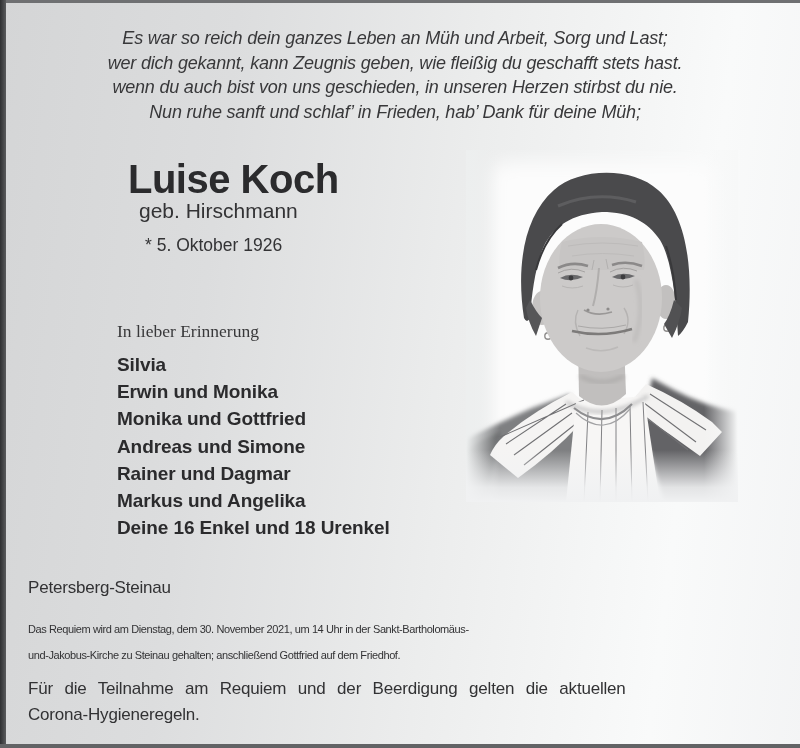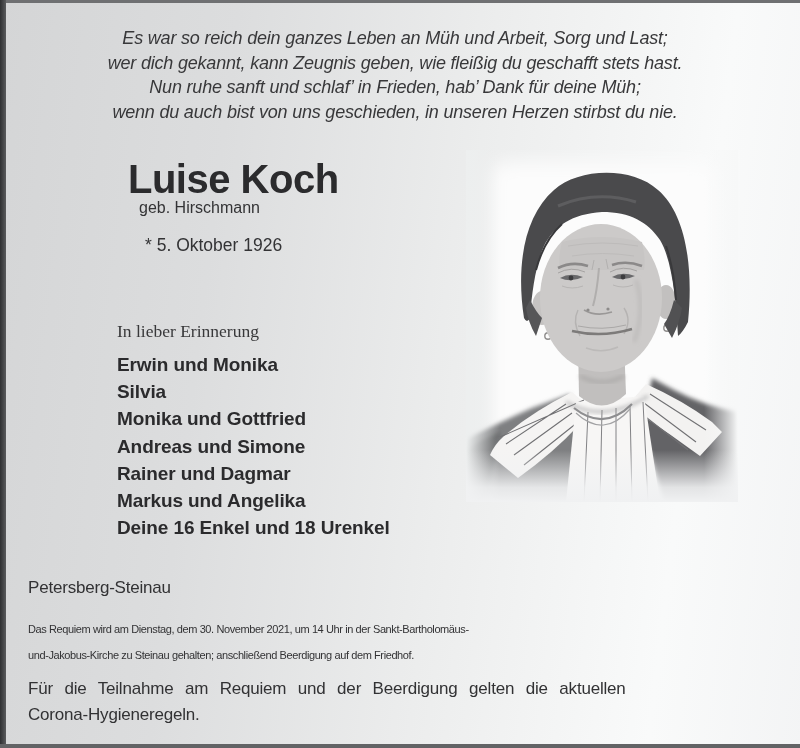--- a/index.html
+++ b/index.html
@@ -25,55 +25,55 @@
     position:absolute;left:0;top:26px;width:790px;
     text-align:center;font-style:italic;
     font-size:18px;line-height:24.5px;color:#38383a;
     letter-spacing:-0.2px;
   }
   .name{
     position:absolute;left:112px;top:141px;
     font-size:40px;font-weight:bold;line-height:44px;color:#2b2b2d;
     letter-spacing:-0.5px;margin:16px;
   }
-  .maiden{position:absolute;left:139px;top:199px;font-size:16px;color:#333335;}
+  .maiden{position:absolute;left:139px;top:199px;font-size:21px;color:#333335;}
   .dates{position:absolute;left:132px;top:232px;font-size:17.5px;line-height:27px;color:#333335;}
   .dates .birth{padding-left:13px;}
   .remember{position:absolute;left:117px;top:321px;font-size:17.5px;color:#38383a;font-family:Liberation Serif, serif;}
   .mourners{position:absolute;left:117px;top:351px;font-size:19px;font-weight:bold;line-height:27.2px;color:#2b2b2d;letter-spacing:-0.1px;}
   .photo{position:absolute;left:466px;top:150px;width:272px;height:352px;}
   .place{position:absolute;left:28px;top:578px;font-size:17px;color:#323234;letter-spacing:-0.2px;}
   .service{position:absolute;left:28px;top:617px;width:752px;font-size:11px;line-height:25.5px;color:#323234;letter-spacing:-0.4px;}
   .covid{position:absolute;left:28px;top:676px;width:700px;font-size:17px;line-height:25.5px;color:#323234;letter-spacing:-0.2px;word-spacing:7px;}
   .covid .l2{word-spacing:0;}
 </style>
 </head>
 <body>
 
 <div class="page">
 
   <div class="poem">
     <div>Es war so reich dein ganzes Leben an Müh und Arbeit, Sorg und Last;</div>
     <div>wer dich gekannt, kann Zeugnis geben, wie fleißig du geschafft stets hast.</div>
+    <div>wenn du auch bist von uns geschieden, in unseren Herzen stirbst du nie.</div>
     <div>Nun ruhe sanft und schlaf’ in Frieden, hab’ Dank für deine Müh;</div>
-    <div>wenn du auch bist von uns geschieden, in unseren Herzen stirbst du nie.</div>
   </div>
 
   <h1 class="name">Luise Koch</h1>
   <div class="maiden">geb. Hirschmann</div>
 
   <div class="dates">
     <div class="birth">* 5. Oktober 1926</div>
   </div>
 
   <div class="remember">In lieber Erinnerung</div>
 
   <div class="mourners">
+    <div>Silvia</div>
     <div>Erwin und Monika</div>
-    <div>Silvia</div>
     <div>Monika und Gottfried</div>
     <div>Andreas und Simone</div>
     <div>Rainer und Dagmar</div>
     <div>Markus und Angelika</div>
     <div>Deine 16 Enkel und 18 Urenkel</div>
   </div>
 
   <div class="photo" role="img" aria-label="Schwarz-weiß-Porträt einer älteren Frau mit kurzen dunklen Haaren, gestreiftem Hemdkragen und dunkler Jacke">
     <svg width="272" height="352" viewBox="0 0 272 352">
       <defs>
@@ -173,21 +173,21 @@
       <rect x="0" y="0" width="34" height="352" fill="url(#fadeLeft)"></rect>
       <rect x="238" y="0" width="34" height="352" fill="url(#fadeRight)"></rect>
       <rect x="0" y="300" width="272" height="52" fill="url(#fadeBottom)"></rect>
     </svg>
   </div>
 
   <div class="place">Petersberg-Steinau</div>
 
   <div class="service">
     <div>Das Requiem wird am Dienstag, dem 30. November 2021, um 14 Uhr in der Sankt-Bartholomäus-</div>
-    <div>und-Jakobus-Kirche zu Steinau gehalten; anschließend Beerdigung auf dem Friedhof.</div>
+    <div>und-Jakobus-Kirche zu Steinau gehalten; anschließend Gottfried auf dem Friedhof.</div>
   </div>
 
   <div class="covid">
     <div>Für die Teilnahme am Requiem und der Beerdigung gelten die aktuellen</div>
     <div class="l2">Corona-Hygieneregeln.</div>
   </div>
 
   <div class="right-shade"></div>
   <div class="edge edge-top"></div>
   <div class="edge edge-left"></div>

